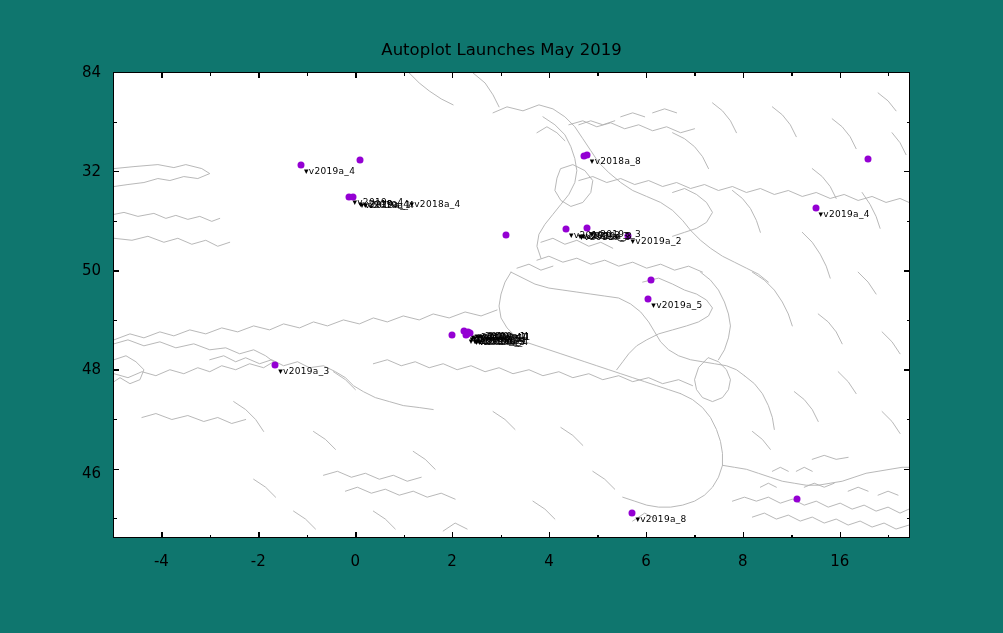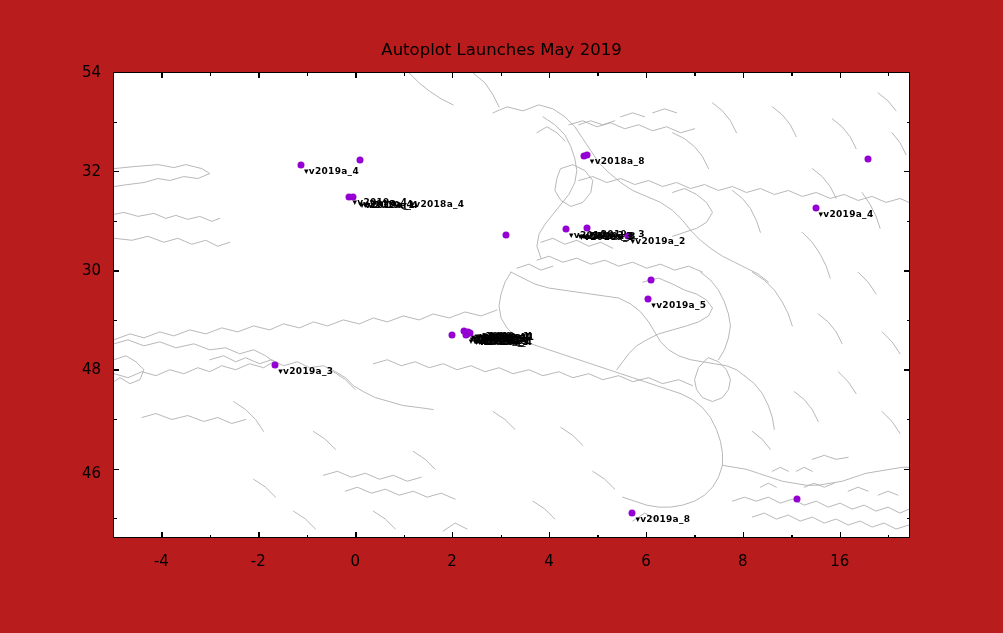--- a/index.html
+++ b/index.html
@@ -10,21 +10,21 @@
   body {
     width: 1003px;
     height: 633px;
     font-family: "DejaVu Sans", sans-serif;
     overflow: hidden;
   }
   #figure {
     position: relative;
     width: 1003px;
     height: 633px;
-    background: #b91c1c;
+    background: #0f766e;
   }
   #plot-title {
     position: absolute;
     left: 0;
     top: 40px;
     width: 1003px;
     text-align: center;
     font-size: 16.5px;
     color: #000000;
     font-family: "DejaVu Sans", sans-serif;
@@ -89,21 +89,21 @@
     border-radius: 50%;
     background: #9400d3;
     transform: translate(-50%, -50%);
   }
   .pointlabel {
     position: absolute;
     font-size: 9px;
     color: #000000;
     font-family: "DejaVu Sans", sans-serif;
     white-space: nowrap;
-    font-weight: bold;
+    font-weight: normal;
     letter-spacing: 0.3px;
   }
   .overlay-cluster {
     position: absolute;
     white-space: nowrap;
   }
 </style>
 </head>
 <body>
 
@@ -286,23 +286,23 @@
       <div class="tick-line tick-y-minor" style="left: 113px; top: 319.872px;"></div>
       <div class="tick-line tick-y-minor" style="left: 906.5px; top: 319.872px;"></div>
       <div class="tick-line tick-y-minor" style="left: 113px; top: 220.723px;"></div>
       <div class="tick-line tick-y-minor" style="left: 906.5px; top: 220.723px;"></div>
       <div class="tick-line tick-y-minor" style="left: 113px; top: 121.574px;"></div>
       <div class="tick-line tick-y-minor" style="left: 906.5px; top: 121.574px;"></div>
     </div>
   <div id="ylabels-holder">
       <div class="ticklabel ticklabel-y" style="top: 473px;">46</div>
       <div class="ticklabel ticklabel-y" style="top: 369.447px; margin-left: 12px;">48</div>
-      <div class="ticklabel ticklabel-y" style="top: 270.298px;">30</div>
+      <div class="ticklabel ticklabel-y" style="top: 270.298px;">50</div>
       <div class="ticklabel ticklabel-y" style="top: 171.149px;">32</div>
-      <div class="ticklabel ticklabel-y" style="top: 72px;">54</div>
+      <div class="ticklabel ticklabel-y" style="top: 72px;">84</div>
     </div>
   <div id="xlabels-holder">
       <div class="ticklabel ticklabel-x" style="left: 161.45px;">-4</div>
       <div class="ticklabel ticklabel-x" style="left: 258.35px;">-2</div>
       <div class="ticklabel ticklabel-x" style="left: 355.249px;">0</div>
       <div class="ticklabel ticklabel-x" style="left: 452.149px;">2</div>
       <div class="ticklabel ticklabel-x" style="left: 549.049px;">4</div>
       <div class="ticklabel ticklabel-x" style="left: 645.948px;">6</div>
       <div class="ticklabel ticklabel-x" style="left: 742.848px;">8</div>
       <div class="ticklabel ticklabel-x" style="left: 839.748px;">16</div>

